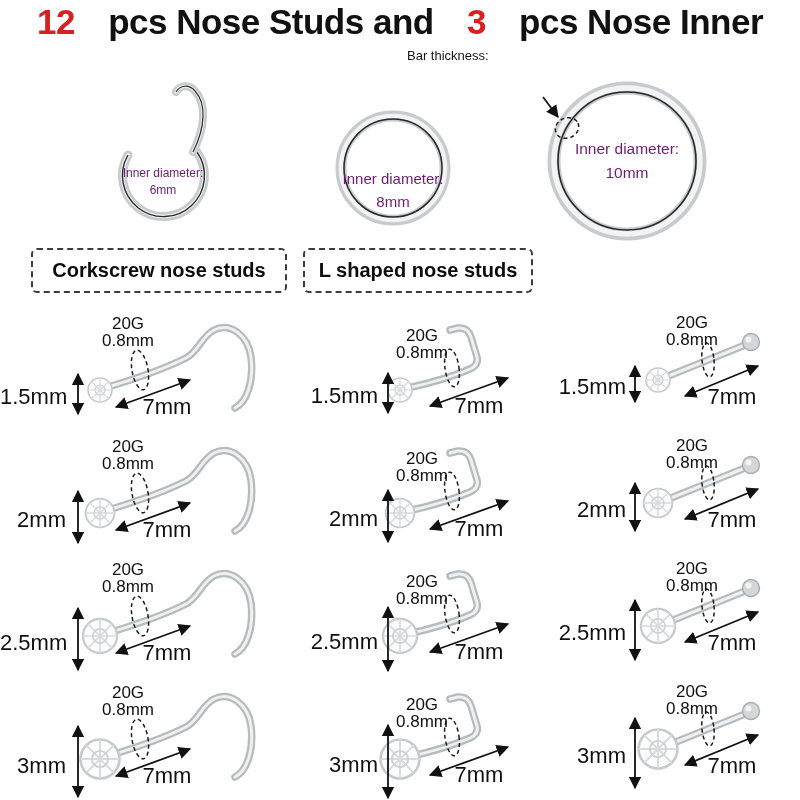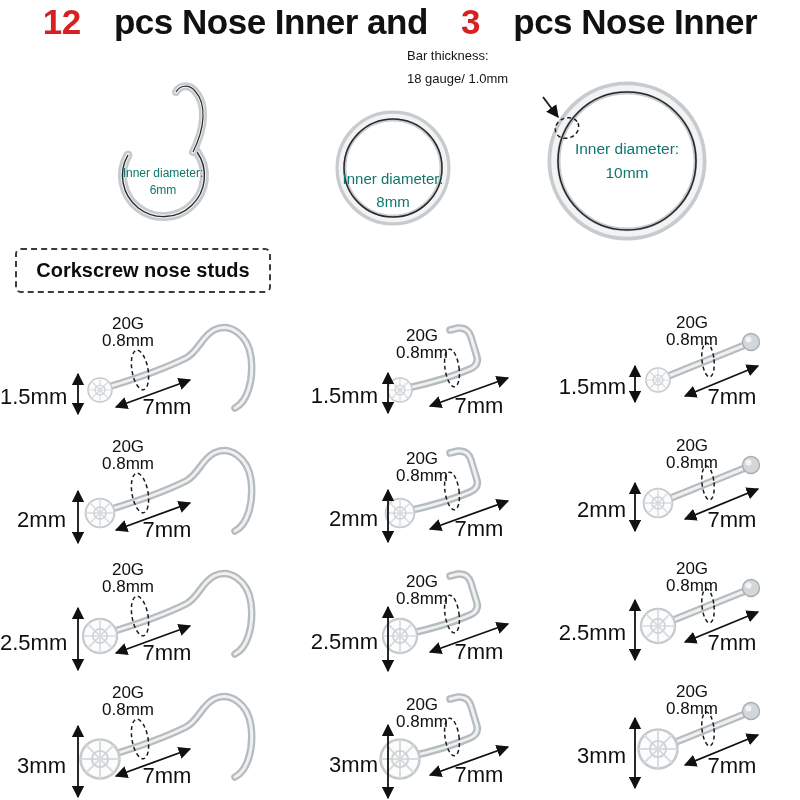--- a/index.html
+++ b/index.html
@@ -9,28 +9,28 @@
   
   .title{position:absolute;top:0;left:0;width:800px;height:44px;margin:0;
          display:flex;align-items:center;justify-content:center;
          font-size:35px;font-weight:bold;letter-spacing:-0.5px;color:#111;gap:24px;}
   .title .red{color:#d7201f;}
   .title span{white-space:pre;}
 
   
   .rings{position:absolute;top:42px;left:0;width:800px;height:206px;}
   .rings svg{position:absolute;inset:0;}
-  .ring-label{position:absolute;transform:translate(-50%,-50%);text-align:center;color:#0f766e;}
+  .ring-label{position:absolute;transform:translate(-50%,-50%);text-align:center;color:#701a75;}
   .ring-label.small{left:163px;top:140px;font-size:12px;line-height:17px;}
   .ring-label.medium{left:393px;top:148px;font-size:15px;line-height:23px;}
   .ring-label.large{left:627px;top:119px;font-size:15.5px;line-height:24px;}
   .bar-thickness{position:absolute;left:407px;top:2px;font-size:13px;line-height:23px;color:#151515;}
 
   
-  .headers{position:absolute;top:248px;left:0;width:724px;height:45px;padding-left:44px;}
+  .headers{position:absolute;top:248px;left:16px;width:724px;height:45px;padding-left:44px;}
   .hbox{position:absolute;height:41px;border:2px dashed #3c3c3c;border-radius:6px;
         display:flex;align-items:center;justify-content:center;
         font-size:20px;font-weight:bold;color:#0d0d0d;background:#fff;}
   .hbox.h0{left:15px;width:252px;}
   .hbox.h1{left:287px;width:226px;}
   .hbox.h2{left:545px;width:243px;}
 
   
   .grid{position:absolute;top:308px;left:0;width:800px;height:492px;padding-left:31px;}
   .cell{position:absolute;height:123px;}
@@ -81,21 +81,21 @@
       <circle cx="211" cy="34" r="8.5" fill="#d3d7d9" stroke="#a9aeb1" stroke-width="1.4"></circle>
       <circle cx="208.5" cy="31.5" r="3" fill="#f3f4f5"></circle>
     </g>
   </defs>
 </svg>
 
 <div class="page">
 
   <h1 class="title">
       <span class="red">12</span>
-      <span> pcs Nose Inner and </span>
+      <span> pcs Nose Studs and </span>
       <span class="red">3</span>
       <span> pcs Nose Inner</span>
     </h1>
 
   <div class="rings">
     <svg viewBox="0 0 800 206">
 
       <g>
         <path d="M128,113 A41,41 0 1 0 197,110" fill="none" stroke="#c7cbcd" stroke-width="9" stroke-linecap="round"></path>
         <path d="M128,113 A41,41 0 1 0 197,110" fill="none" stroke="#f2f3f4" stroke-width="3.5" stroke-linecap="round"></path>
@@ -116,39 +116,39 @@
         <circle cx="627" cy="119" r="73" fill="none" stroke="#f2f3f4" stroke-width="5.5"></circle>
         <circle cx="627" cy="119" r="69" fill="none" stroke="#282828" stroke-width="1.6"></circle>
       </g>
 
       <line x1="543" y1="55" x2="558" y2="75" stroke="#1c1c1c" stroke-width="1.8" marker-end="url(#ah)"></line>
       <ellipse class="rot" cx="567" cy="86" rx="12" ry="10" transform="rotate(-24 567 86)"></ellipse>
     </svg>
 
     <div class="bar-thickness">
       <div>Bar thickness:</div>
-      <div>18 gauge/ 1.0mm</div>
     </div>
 
     <div class="ring-label small">
       <div>Inner diameter:</div>
       <div>6mm</div>
     </div>
     <div class="ring-label medium">
       <div>Inner diameter:</div>
       <div>8mm</div>
     </div>
     <div class="ring-label large">
       <div>Inner diameter:</div>
       <div>10mm</div>
     </div>
   </div>
 
   <div class="headers">
     <div class="hbox h0">Corkscrew nose studs</div>
+    <div class="hbox h1">L shaped nose studs</div>
   </div>
 
   <div class="grid">
 
     <div class="cell r0 c0">
       <svg viewBox="0 0 280 123">
         <use href="#stud-cork"></use>
         <use href="#gem" transform="translate(100,82) scale(1.0)"></use>
         <ellipse class="rot" cx="140" cy="62" rx="8" ry="20" transform="rotate(-10 140 62)"></ellipse>
         <line x1="116" y1="99" x2="190" y2="72" stroke="#111" stroke-width="1.8" marker-start="url(#ah)" marker-end="url(#ah)"></line>

